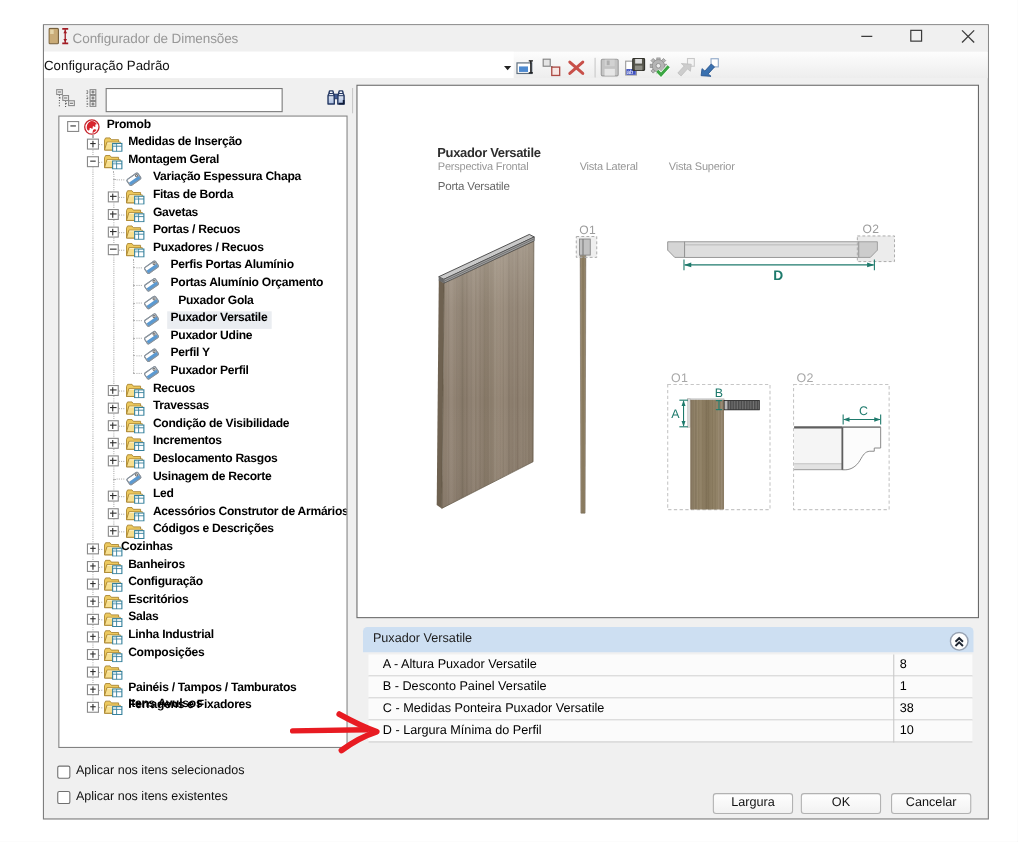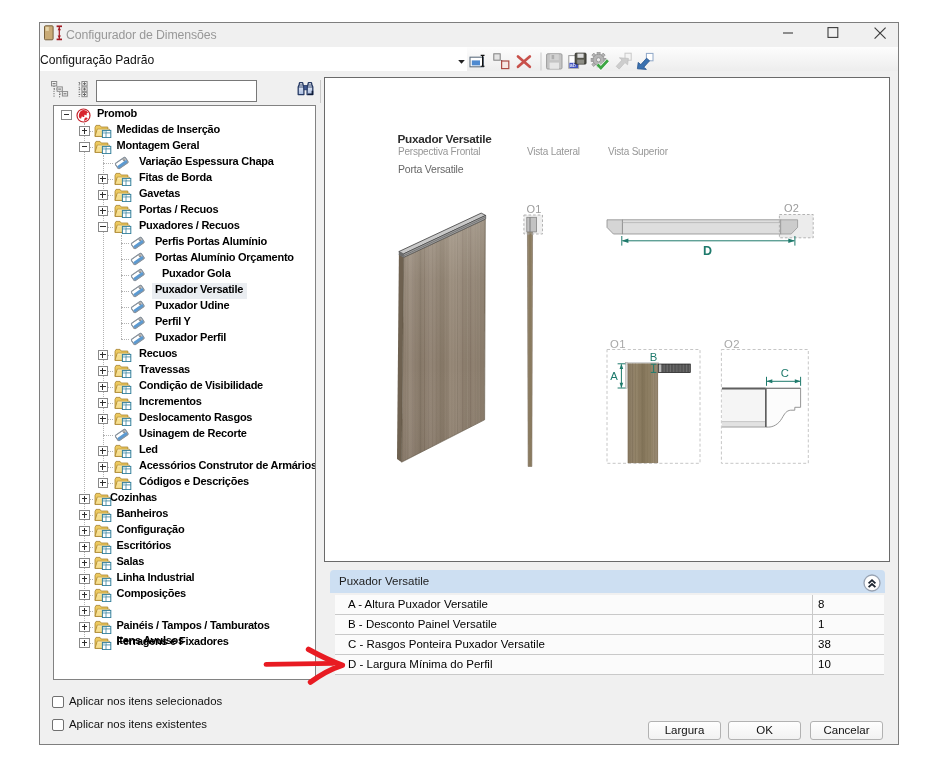--- a/index.html
+++ b/index.html
@@ -676,21 +676,21 @@
 </svg>
 <div class="trow" style="top:594.6px">
     <span class="tn">A - Altura Puxador Versatile</span>
     <span class="tv">8</span>
   </div>
 <div class="trow" style="top:614.6px">
     <span class="tn">B - Desconto Painel Versatile</span>
     <span class="tv">1</span>
   </div>
 <div class="trow" style="top:634.6px">
-    <span class="tn">C - Rasgos Ponteira Puxador Versatile</span>
+    <span class="tn">C - Medidas Ponteira Puxador Versatile</span>
     <span class="tv">38</span>
   </div>
 <div class="trow" style="top:654.6px">
     <span class="tn">D - Largura Mínima do Perfil</span>
     <span class="tv">10</span>
   </div>
 <div class="tsep"></div>
 
 <div class="cb" style="left:52px;top:695.5px"></div>
 <div class="cblab" style="left:69px;top:694.5px">Aplicar nos itens selecionados</div>

